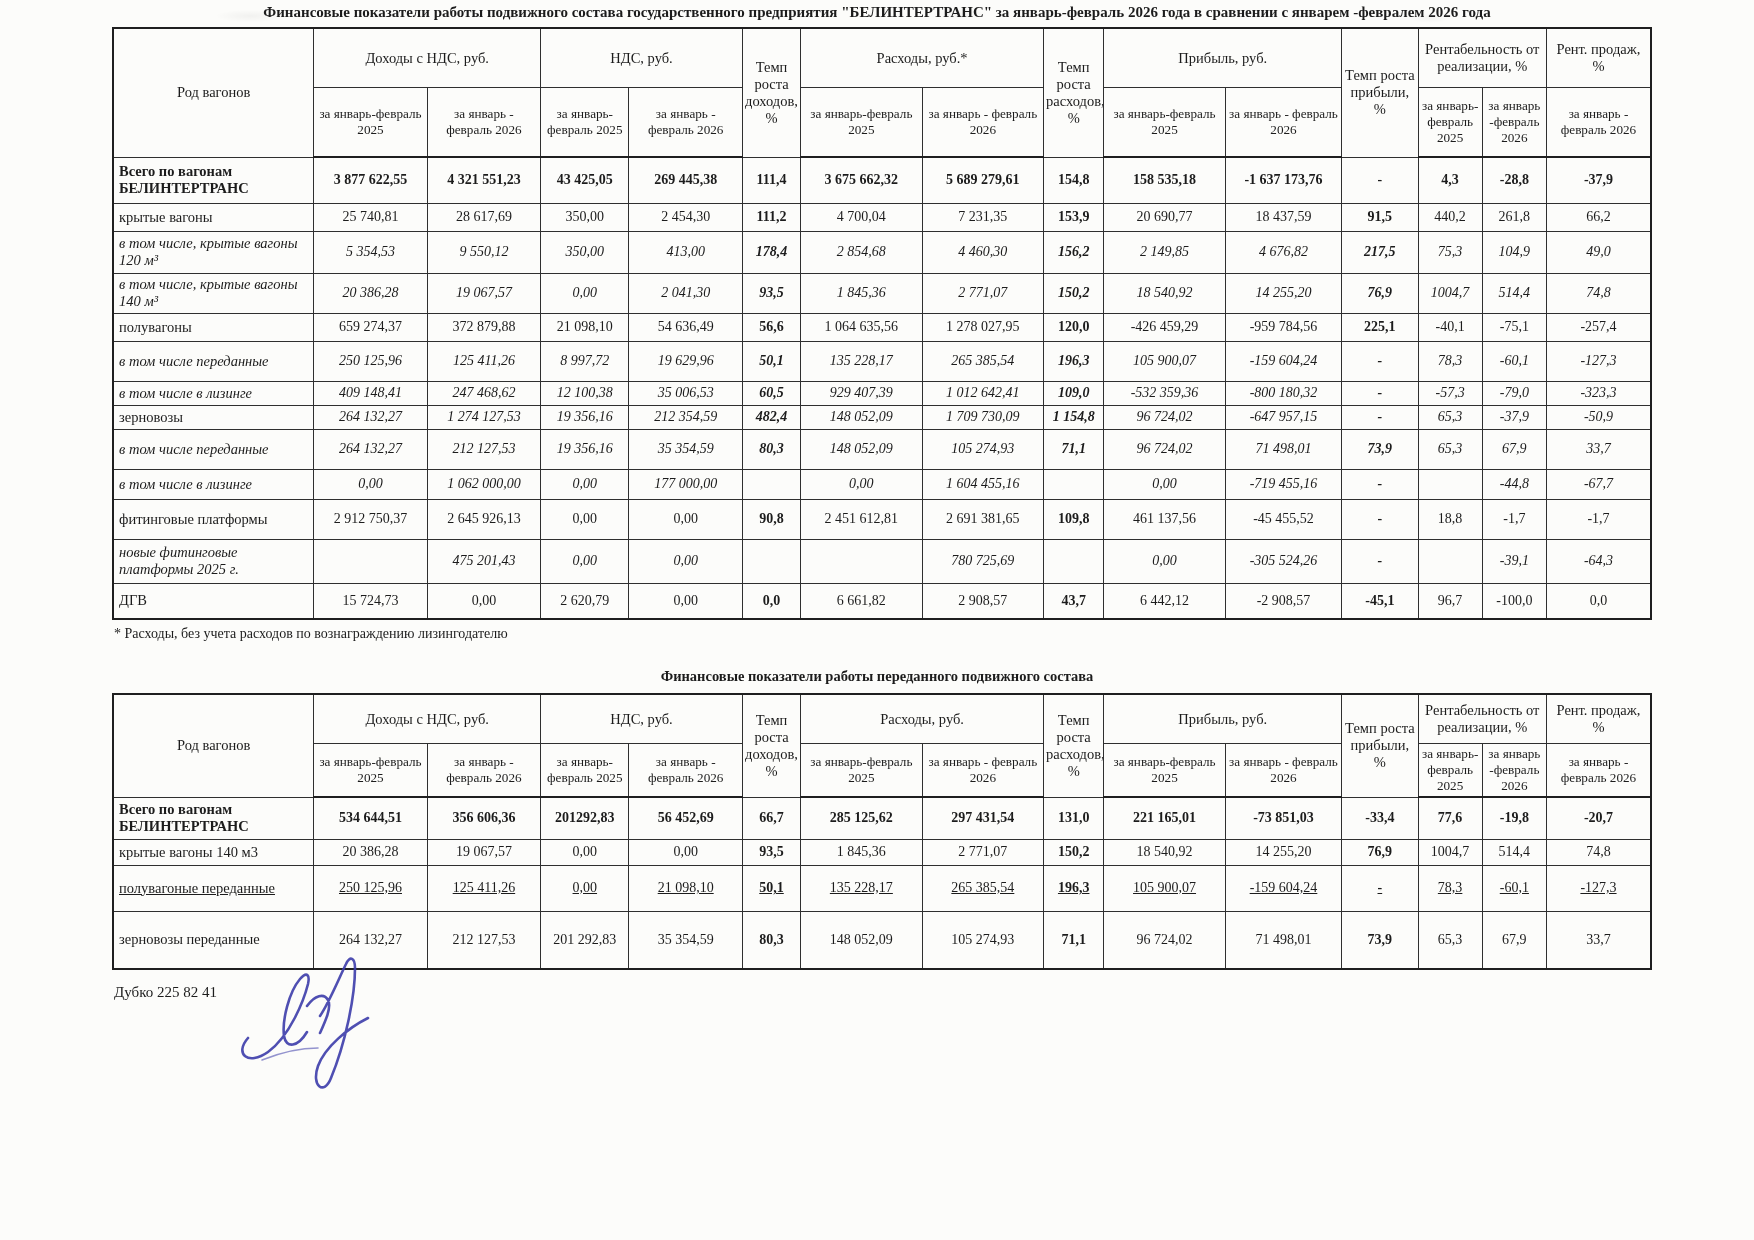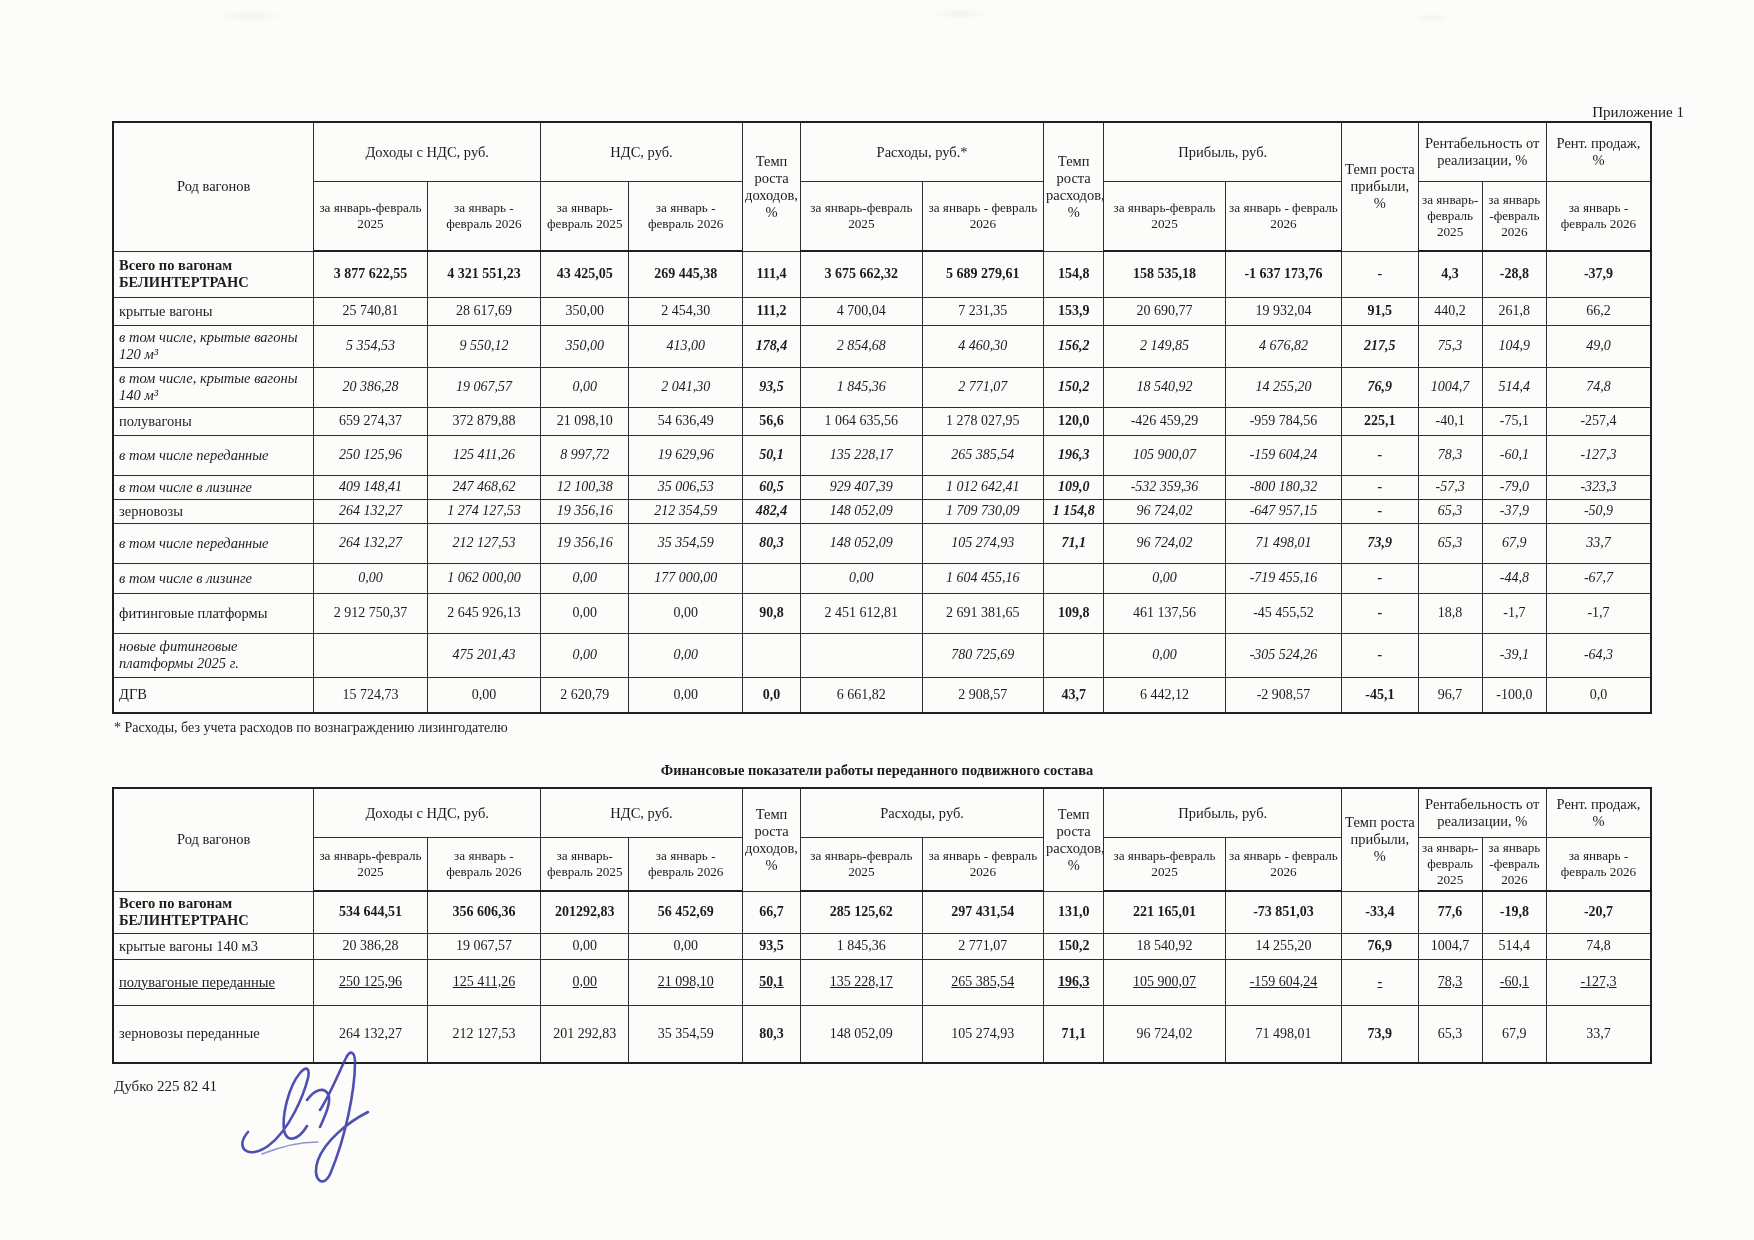--- a/index.html
+++ b/index.html
@@ -111,22 +111,22 @@
     position:absolute;
     left:118px;
     top:-22px;
   }
 </style>
 </head>
 <body>
 
 <div class="page">
 
-  <div class="annex">Приложение 1</div>
-
+
+  <div class="doc-title">Финансовые показатели работы подвижного состава государственного предприятия "БЕЛИНТЕРТРАНС" за январь-февраль  2026 года в сравнении с  январем -февралем 2026 года</div>
 
   <table class="fin-table" id="table1">
       <colgroup>
         <col style="width: 200px;">
         <col style="width: 113px;">
         <col style="width: 113px;">
         <col style="width: 88px;">
         <col style="width: 113px;">
         <col style="width: 58px;">
         <col style="width: 121px;">
@@ -188,21 +188,21 @@
           <td class="lbl">крытые вагоны</td>
           <td class="num">25 740,81</td>
           <td class="num">28 617,69</td>
           <td class="num">350,00</td>
           <td class="num">2 454,30</td>
           <td class="num">111,2</td>
           <td class="num">4 700,04</td>
           <td class="num">7 231,35</td>
           <td class="num">153,9</td>
           <td class="num">20 690,77</td>
-          <td class="num">19 932,04</td>
+          <td class="num">18 437,59</td>
           <td class="num">91,5</td>
           <td class="num">440,2</td>
           <td class="num">261,8</td>
           <td class="num">66,2</td>
         </tr>
         <tr class="row-italic">
           <td class="lbl">в том числе, крытые вагоны 120 м³</td>
           <td class="num">5 354,53</td>
           <td class="num">9 550,12</td>
           <td class="num">350,00</td>

